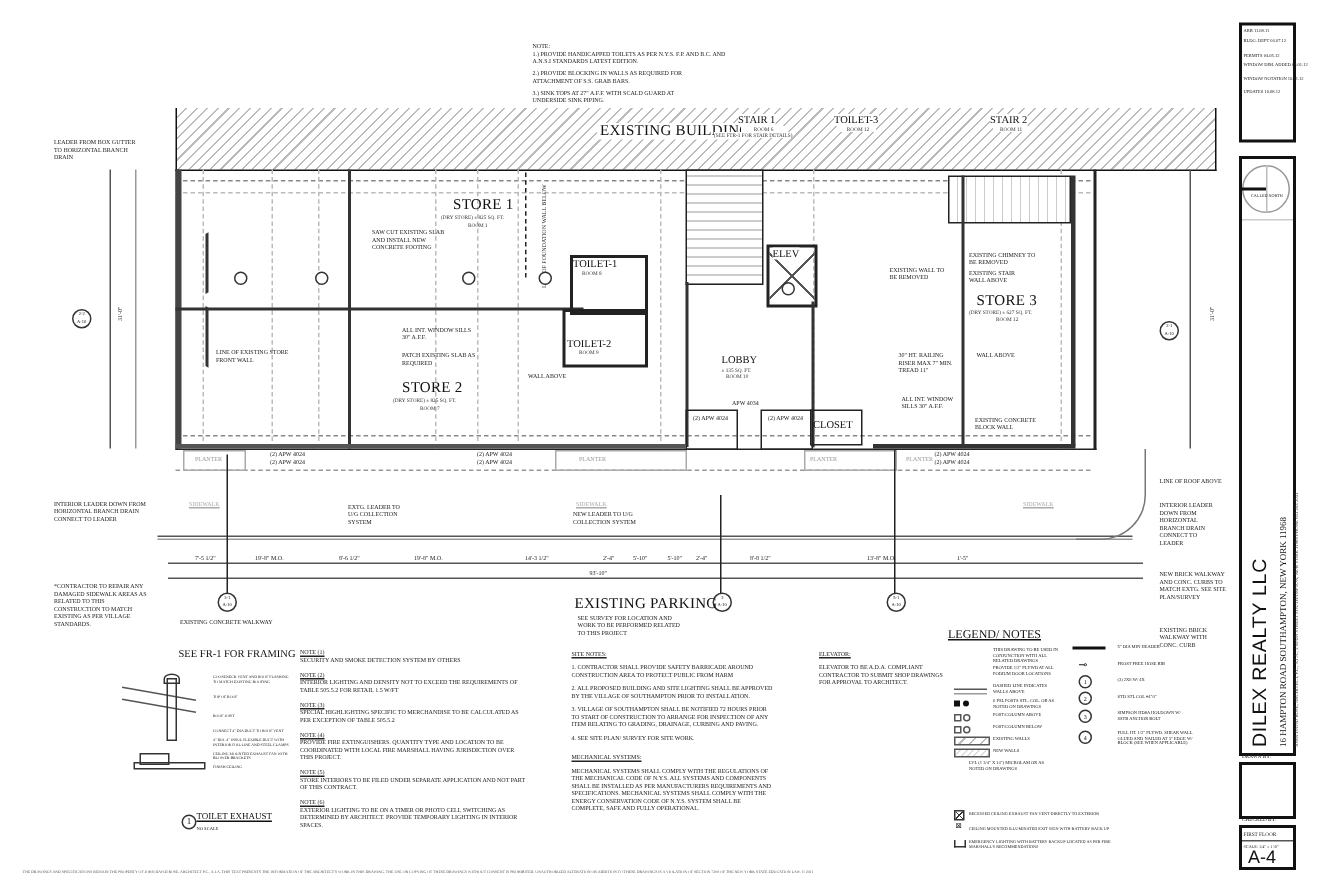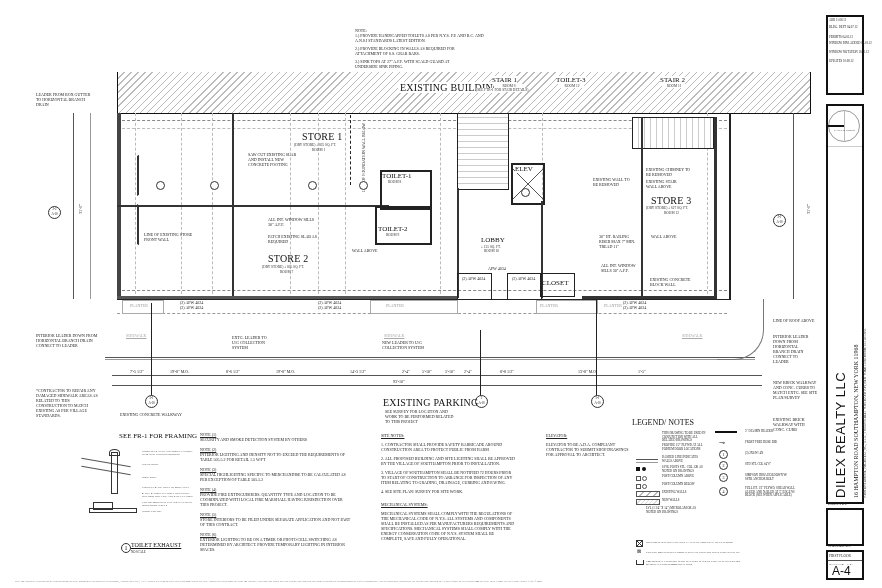--- a/index.html
+++ b/index.html
@@ -298,21 +298,21 @@
   <div class="tw" style="position:relative;margin-bottom:8px;">4. SEE SITE PLAN/ SURVEY FOR SITE WORK.</div>
   <div class="tw note-h" style="position:relative;margin-bottom:4px;">MECHANICAL SYSTEMS:</div>
   <div class="tw" style="position:relative;">MECHANICAL SYSTEMS SHALL COMPLY WITH THE REGULATIONS OF THE MECHANICAL CODE OF N.Y.S. ALL SYSTEMS AND COMPONENTS SHALL BE INSTALLED AS PER MANUFACTURERS REQUIREMENTS AND SPECIFICATIONS. MECHANICAL SYSTEMS SHALL COMPLY WITH THE ENERGY CONSERVATION CODE OF N.Y.S. SYSTEM SHALL BE COMPLETE, SAFE AND FULLY OPERATIONAL.</div>
 </div>
 
 <div class="abs" style="left:546px;top:433px;width:85px;">
   <div class="tw note-h" style="position:relative;margin-bottom:4px;">ELEVATOR:</div>
   <div class="tw" style="position:relative;">ELEVATOR TO BE A.D.A. COMPLIANT CONTRACTOR TO SUBMIT SHOP DRAWINGS FOR APPROVAL TO ARCHITECT.</div>
 </div>
 
-<div class="abs" style="left:632px;top:418px;font-size:8px;line-height:9px;text-transform:uppercase;">LEGEND/ NOTES</div>
+<div class="abs" style="left:632px;top:418px;font-size:8px;line-height:9px;text-decoration:underline;text-transform:uppercase;">LEGEND/ NOTES</div>
 
 <div class="abs" style="left:632px;top:432px;width:80px;">
   <div style="position:relative;height:12px;">
       <div class="tw" style="left:30px;top:0;width:45px;font-size:3px;line-height:3.5px;">THIS DRAWING TO BE USED IN CONJUNCTION WITH ALL RELATED DRAWINGS</div>
     </div>
   <div style="position:relative;height:12px;">
       <div class="tw" style="left:30px;top:0;width:45px;font-size:3px;line-height:3.5px;">PROVIDE 1/2" PLYWD AT ALL PODIUM DOOR LOCATIONS</div>
     </div>
   <div style="position:relative;height:10px;">
       <div class="abs" style="left:4px;top:3px;width:22px;border-top:1px solid #555;border-bottom:1px solid #999;height:2px;"></div>

